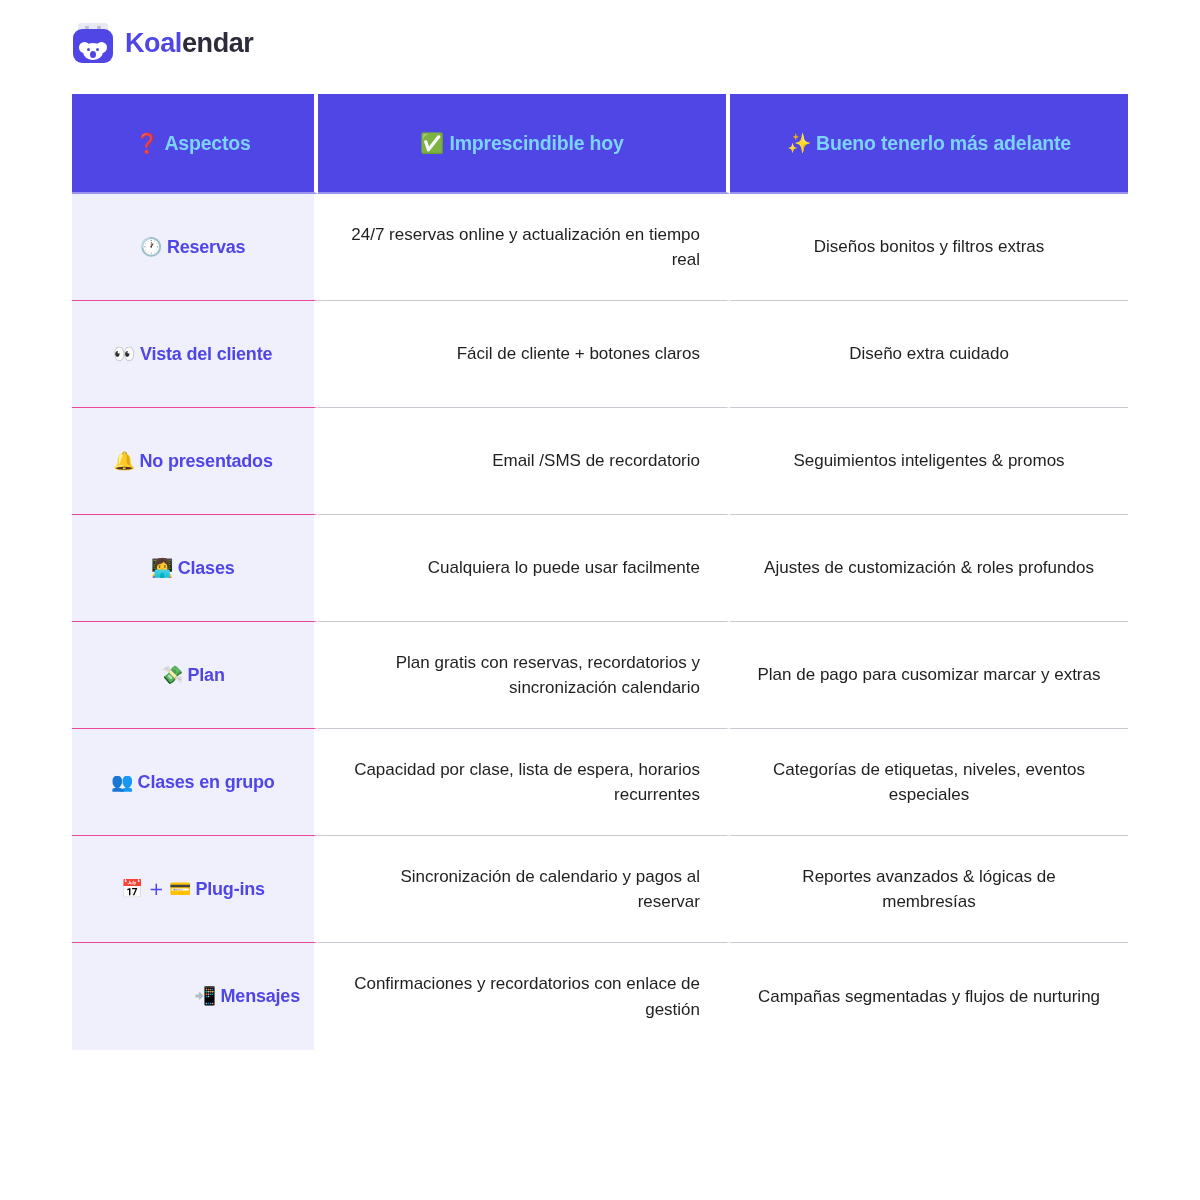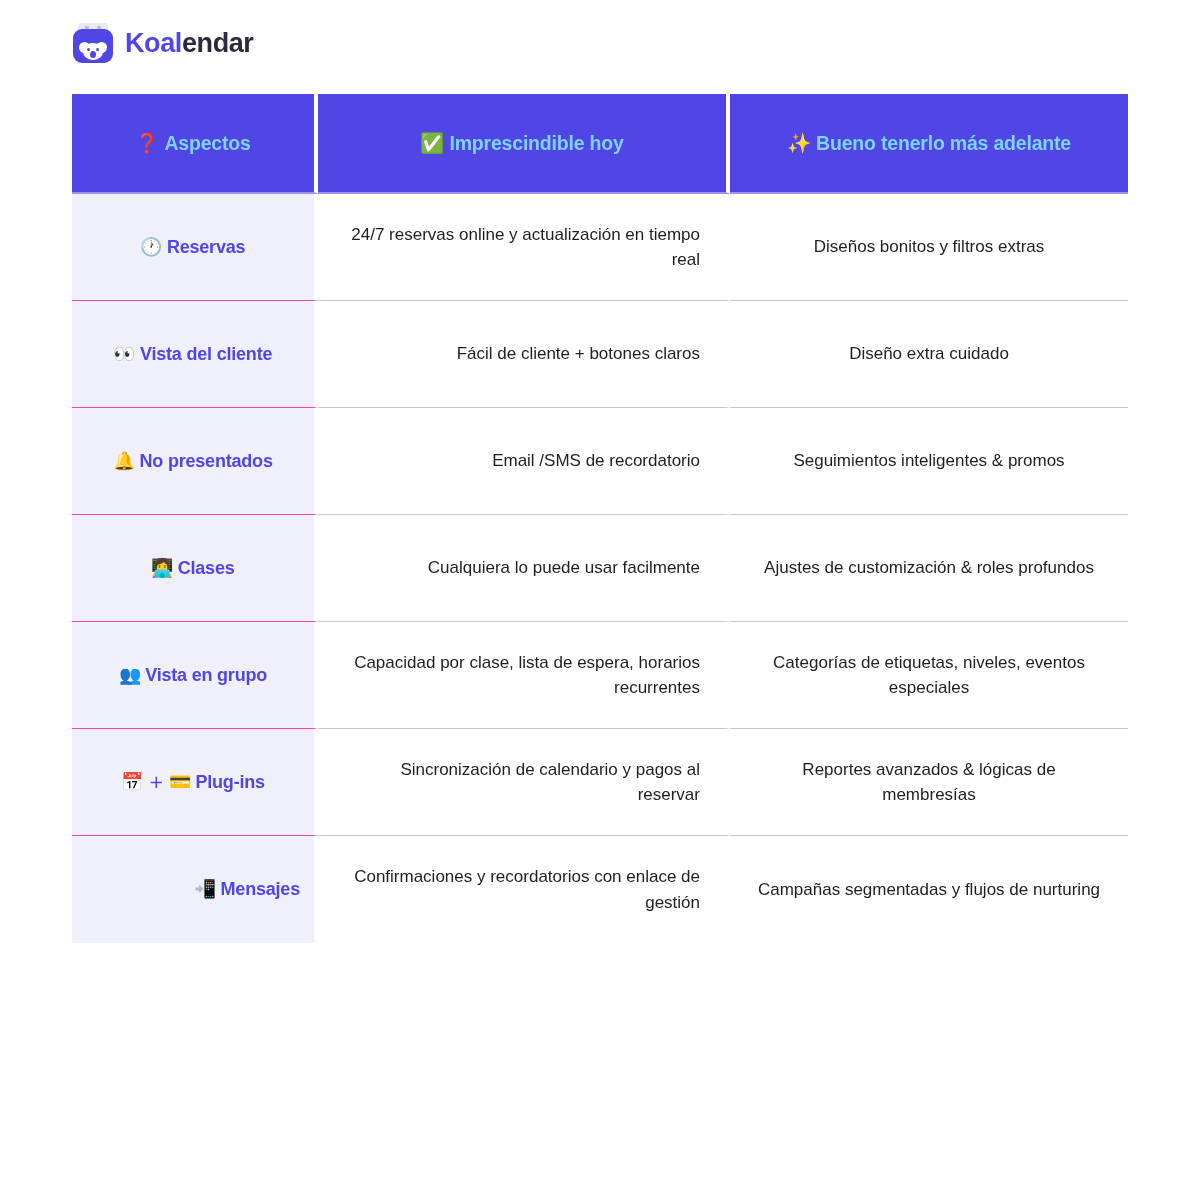--- a/index.html
+++ b/index.html
@@ -252,24 +252,31 @@
       </tr>
 
       <tr>
         <td class="aspect">
           <span class="aspect-inner"><span class="emo">👩‍💻</span><span>Clases</span></span>
         </td>
         <td class="mid">Cualquiera lo puede usar facilmente</td>
         <td>Ajustes de customización &amp; roles profundos</td>
       </tr>
 
-
-      <tr>
-        <td class="aspect">
-          <span class="aspect-inner"><span class="emo">👥</span><span>Vista en grupo</span></span>
+      <tr>
+        <td class="aspect">
+          <span class="aspect-inner"><span class="emo">💸</span><span>Plan</span></span>
+        </td>
+        <td class="mid">Plan gratis con reservas, recordatorios y sincronización calendario</td>
+        <td>Plan de pago para cusomizar marcar y extras</td>
+      </tr>
+
+      <tr>
+        <td class="aspect">
+          <span class="aspect-inner"><span class="emo">👥</span><span>Clases en grupo</span></span>
         </td>
         <td class="mid">Capacidad por clase, lista de espera, horarios recurrentes</td>
         <td>Categorías de etiquetas, niveles, eventos especiales</td>
       </tr>
 
 
       <tr>
         <td class="aspect">
           <span class="aspect-inner"><span class="emo">📅 + 💳</span><span>Plug-ins</span></span>
         </td>

